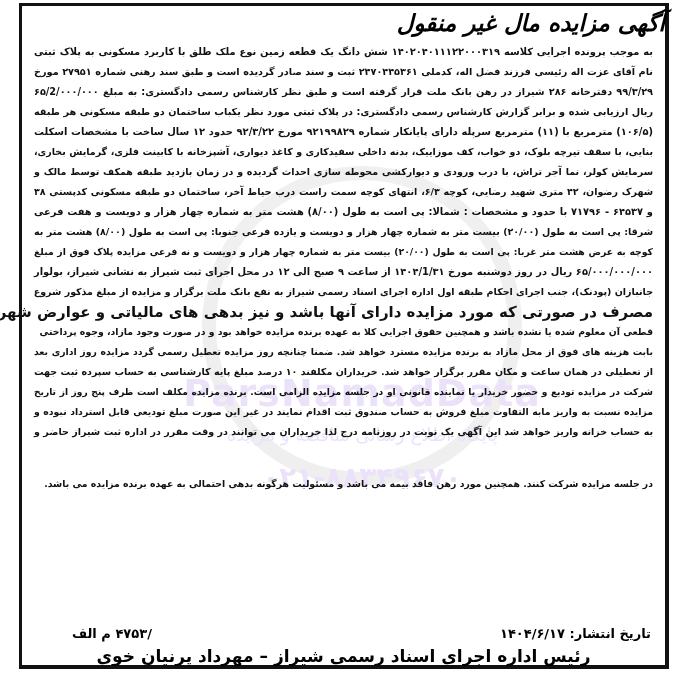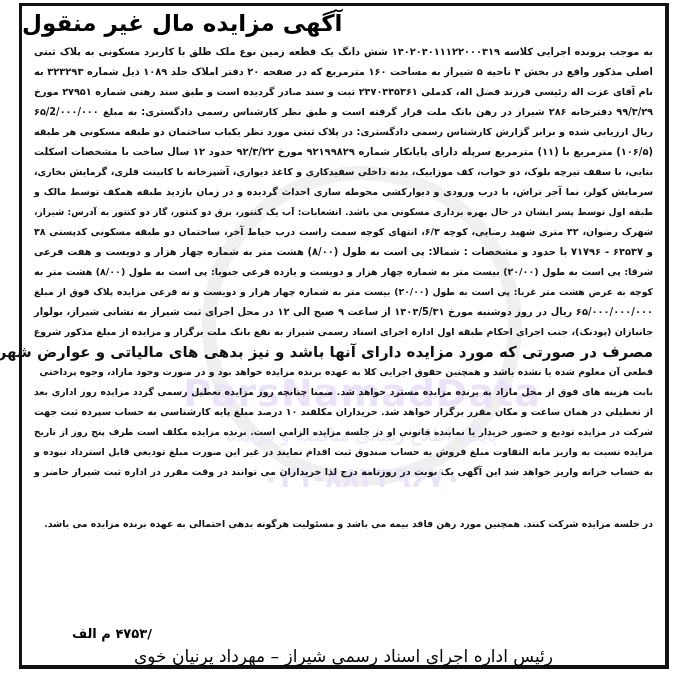--- a/index.html
+++ b/index.html
@@ -15,82 +15,84 @@
       font-family: "DejaVu Sans", sans-serif; text-align: center;
     }
     .wm-circle {
       position: absolute; left: 20px; top: 10px; width: 320px; height: 320px;
       border: 14px solid #888; border-radius: 50%; box-sizing: border-box;
     }
     .wm-brand { position: absolute; left: 0; right: 0; top: 215px; font-size: 38px; font-weight: bold; letter-spacing: 1px; }
     .wm-sub { position: absolute; left: 0; right: 0; top: 268px; font-size: 18px; direction: rtl; }
     .wm-phone { position: absolute; left: 0; right: 0; top: 305px; font-size: 28px; font-weight: bold; }
     .title {
-      position: absolute; left: 0; right: 0; top: 4px; text-align: left;
+      position: absolute; left: 0; right: 0; top: 4px; text-align: right;
       font-family: "DejaVu Sans", sans-serif; font-weight: bold; font-size: 23px;
-      color: #000; direction: rtl;
+      color: #000; direction: rtl; font-style: italic;
     }
     .body-text {
       position: absolute; left: 12px; right: 12px; top: 36px;
       direction: rtl; text-align: justify; text-align-last: right;
       font-family: "DejaVu Sans", sans-serif; font-weight: bold;
       font-size: 11.3px; line-height: 20px; color: #111;
     }
     .body-text .line { display: block; text-align: justify; text-align-last: justify; white-space: nowrap; }
     .body-text .line.last { text-align-last: right; }
     .footer-row {
       position: absolute; left: 14px; right: 14px; top: 620px; height: 20px;
       direction: rtl; font-family: "DejaVu Sans", sans-serif; font-weight: bold;
       font-size: 13px; color: #000;
     }
     .pub-date { position: absolute; right: 0; top: 0; }
     .ref-no { position: absolute; left: 0; top: 0; margin-left: 36px; }
     .signature {
       position: absolute; left: 0; right: 0; top: 640px; text-align: center;
-      direction: rtl; font-family: "DejaVu Sans", sans-serif; font-weight: normal;
+      direction: rtl; font-family: "DejaVu Sans", sans-serif; font-weight: bold;
       font-size: 17px; color: #000;
     }
   </style>
 </head>
 <body>
 
 <div class="frame">
   <div class="watermark">
     <div class="wm-circle"></div>
     <div class="wm-brand">ParsNamadData</div>
     <div class="wm-sub">پایگاه اطلاع رسانی مناقصه و مزایده</div>
     <div class="wm-phone">۰۲۱-۸۸۳۴۹۶۷۰</div>
   </div>
 
   <div class="title">آگهی مزایده مال غیر منقول</div>
 
   <div class="body-text" id="body-text">
       <span class="line" style="font-size: 9.9px;">به موجب پرونده اجرایی کلاسه ۱۴۰۲۰۴۰۱۱۱۲۲۰۰۰۳۱۹ شش دانگ یک قطعه زمین نوع ملک طلق با کاربرد مسکونی به پلاک ثبتی</span>
-      <span class="line" style="font-size: 9.9px;">اصلی مذکور واقع در بخش ۴ ناحیه ۵ شیراز به مساحت ۱۶۰ مترمربع که در صفحه ۲۰ دفتر املاک جلد ۱۰۸۹ ذیل شماره ۳۲۳۲۹۳ به</span>
       <span class="line" style="font-size: 9.7px;">نام آقای عزت اله رئیسی فرزند فضل اله، کدملی ۲۴۷۰۴۴۵۳۶۱ ثبت و سند صادر گردیده است و طبق سند رهنی شماره ۲۷۹۵۱ مورخ</span>
       <span class="line" style="font-size: 9.7px;">۹۹/۳/۲۹ دفترخانه ۲۸۶ شیراز در رهن بانک ملت قرار گرفته است و طبق نظر کارشناس رسمی دادگستری: به مبلغ ۶۵/2/۰۰۰/۰۰۰</span>
       <span class="line" style="font-size: 9.7px;">ریال ارزیابی شده و برابر گزارش کارشناس رسمی دادگستری: در پلاک ثبتی مورد نظر یکباب ساختمان دو طبقه مسکونی هر طبقه</span>
       <span class="line" style="font-size: 9.9px;">(۱۰۶/۵) مترمربع با (۱۱) مترمربع سرپله دارای پایانکار شماره ۹۲۱۹۹۸۲۹ مورخ ۹۲/۳/۲۲ حدود ۱۲ سال ساخت با مشخصات اسکلت</span>
       <span class="line" style="font-size: 9.5px;">بنایی، با سقف تیرچه بلوک، دو خواب، کف موزاییک، بدنه داخلی سفیدکاری و کاغذ دیواری، آشپزخانه با کابینت فلزی، گرمایش بخاری،</span>
       <span class="line" style="font-size: 9.5px;">سرمایش کولر، نما آجر تراش، با درب ورودی و دیوارکشی محوطه سازی احداث گردیده و در زمان بازدید طبقه همکف توسط مالک و</span>
-      <span class="line" style="font-size: 9.1px;">طبقه اول توسط پسر ایشان در حال بهره برداری مسکونی می باشد. انشعابات: آب یک کنتور، برق دو کنتور، گاز دو کنتور به آدرس: شیراز،</span>
       <span class="line" style="font-size: 9.5px;">شهرک رضوان، ۴۲ متری شهید رضایی، کوچه ۶/۳، انتهای کوچه سمت راست درب حیاط آخر، ساختمان دو طبقه مسکونی کدپستی ۳۸</span>
       <span class="line" style="font-size: 9.9px;">و ۶۴۵۳۷ - ۷۱۷۹۶ با حدود و مشخصات : شمالا: پی است به طول (۸/۰۰) هشت متر به شماره چهار هزار و دویست و هفت فرعی</span>
       <span class="line" style="font-size: 9.5px;">شرقا: پی است به طول (۲۰/۰۰) بیست متر به شماره چهار هزار و دویست و یازده فرعی جنوبا: پی است به طول (۸/۰۰) هشت متر به</span>
       <span class="line" style="font-size: 9.3px;">کوچه به عرض هشت متر غربا: پی است به طول (۲۰/۰۰) بیست متر به شماره چهار هزار و دویست و نه فرعی مزایده پلاک فوق از مبلغ</span>
-      <span class="line" style="font-size: 9.9px;">۶۵/۰۰۰/۰۰۰/۰۰۰ ریال در روز دوشنبه مورخ ۱۴۰۴/5/۳۱ از ساعت ۹ صبح الی ۱۲ در محل اجرای ثبت شیراز به نشانی شیراز، بولوار</span>
+      <span class="line" style="font-size: 9.9px;">۶۵/۰۰۰/۰۰۰/۰۰۰ ریال در روز دوشنبه مورخ ۱۴۰۴/1/۳۱ از ساعت ۹ صبح الی ۱۲ در محل اجرای ثبت شیراز به نشانی شیراز، بولوار</span>
       <span class="line" style="font-size: 9.5px;">جانبازان (پودنک)، جنب اجرای احکام طبقه اول اداره اجرای اسناد رسمی شیراز به نفع بانک ملت برگزار و مزایده از مبلغ مذکور شروع</span>
       <span class="line" style="font-size: 15px;">مصرف در صورتی که مورد مزایده دارای آنها باشد و نیز بدهی های مالیاتی و عوارض شهرداری و غیره تا تاریخ مزایده اعم از اینکه رقم</span>
       <span class="line" style="font-size: 9.3px; margin-left: 28px;">قطعی آن معلوم شده یا نشده باشد و همچنین حقوق اجرایی کلا به عهده برنده مزایده خواهد بود و در صورت وجود مازاد، وجوه پرداختی</span>
       <span class="line" style="font-size: 9.3px;">بابت هزینه های فوق از محل مازاد به برنده مزایده مسترد خواهد شد. ضمنا چنانچه روز مزایده تعطیل رسمی گردد مزایده روز اداری بعد</span>
       <span class="line" style="font-size: 9.5px;">از تعطیلی در همان ساعت و مکان مقرر برگزار خواهد شد. خریداران مکلفند ۱۰ درصد مبلغ پایه کارشناسی به حساب سپرده ثبت جهت</span>
       <span class="line" style="font-size: 9.1px;">شرکت در مزایده تودیع و حضور خریدار یا نماینده قانونی او در جلسه مزایده الزامی است. برنده مزایده مکلف است ظرف پنج روز از تاریخ</span>
       <span class="line" style="font-size: 9.3px;">مزایده نسبت به واریز مابه التفاوت مبلغ فروش به حساب صندوق ثبت اقدام نمایند در غیر این صورت مبلغ تودیعی قابل استرداد نبوده و</span>
       <span class="line" style="font-size: 9.5px;">به حساب خزانه واریز خواهد شد این آگهی یک نوبت در روزنامه درج لذا خریداران می توانند در وقت مقرر در اداره ثبت شیراز حاضر و</span>
       <span class="line last" style="font-size: 9.3px; margin-top: 32px;">در جلسه مزایده شرکت کنند. همچنین مورد رهن فاقد بیمه می باشد و مسئولیت هرگونه بدهی احتمالی به عهده برنده مزایده می باشد.</span>
     </div>
 
   <div class="footer-row">
+    <span class="pub-date">
+      <span>تاریخ انتشار:</span>
+      <span>۱۴۰۴/۶/۱۷</span>
+    </span>
     <span class="ref-no">/۴۷۵۳ م الف</span>
   </div>
 
   <div class="signature">رئیس اداره اجرای اسناد رسمی شیراز – مهرداد پرنیان خوی</div>
 </div>
 
 </body></html>

